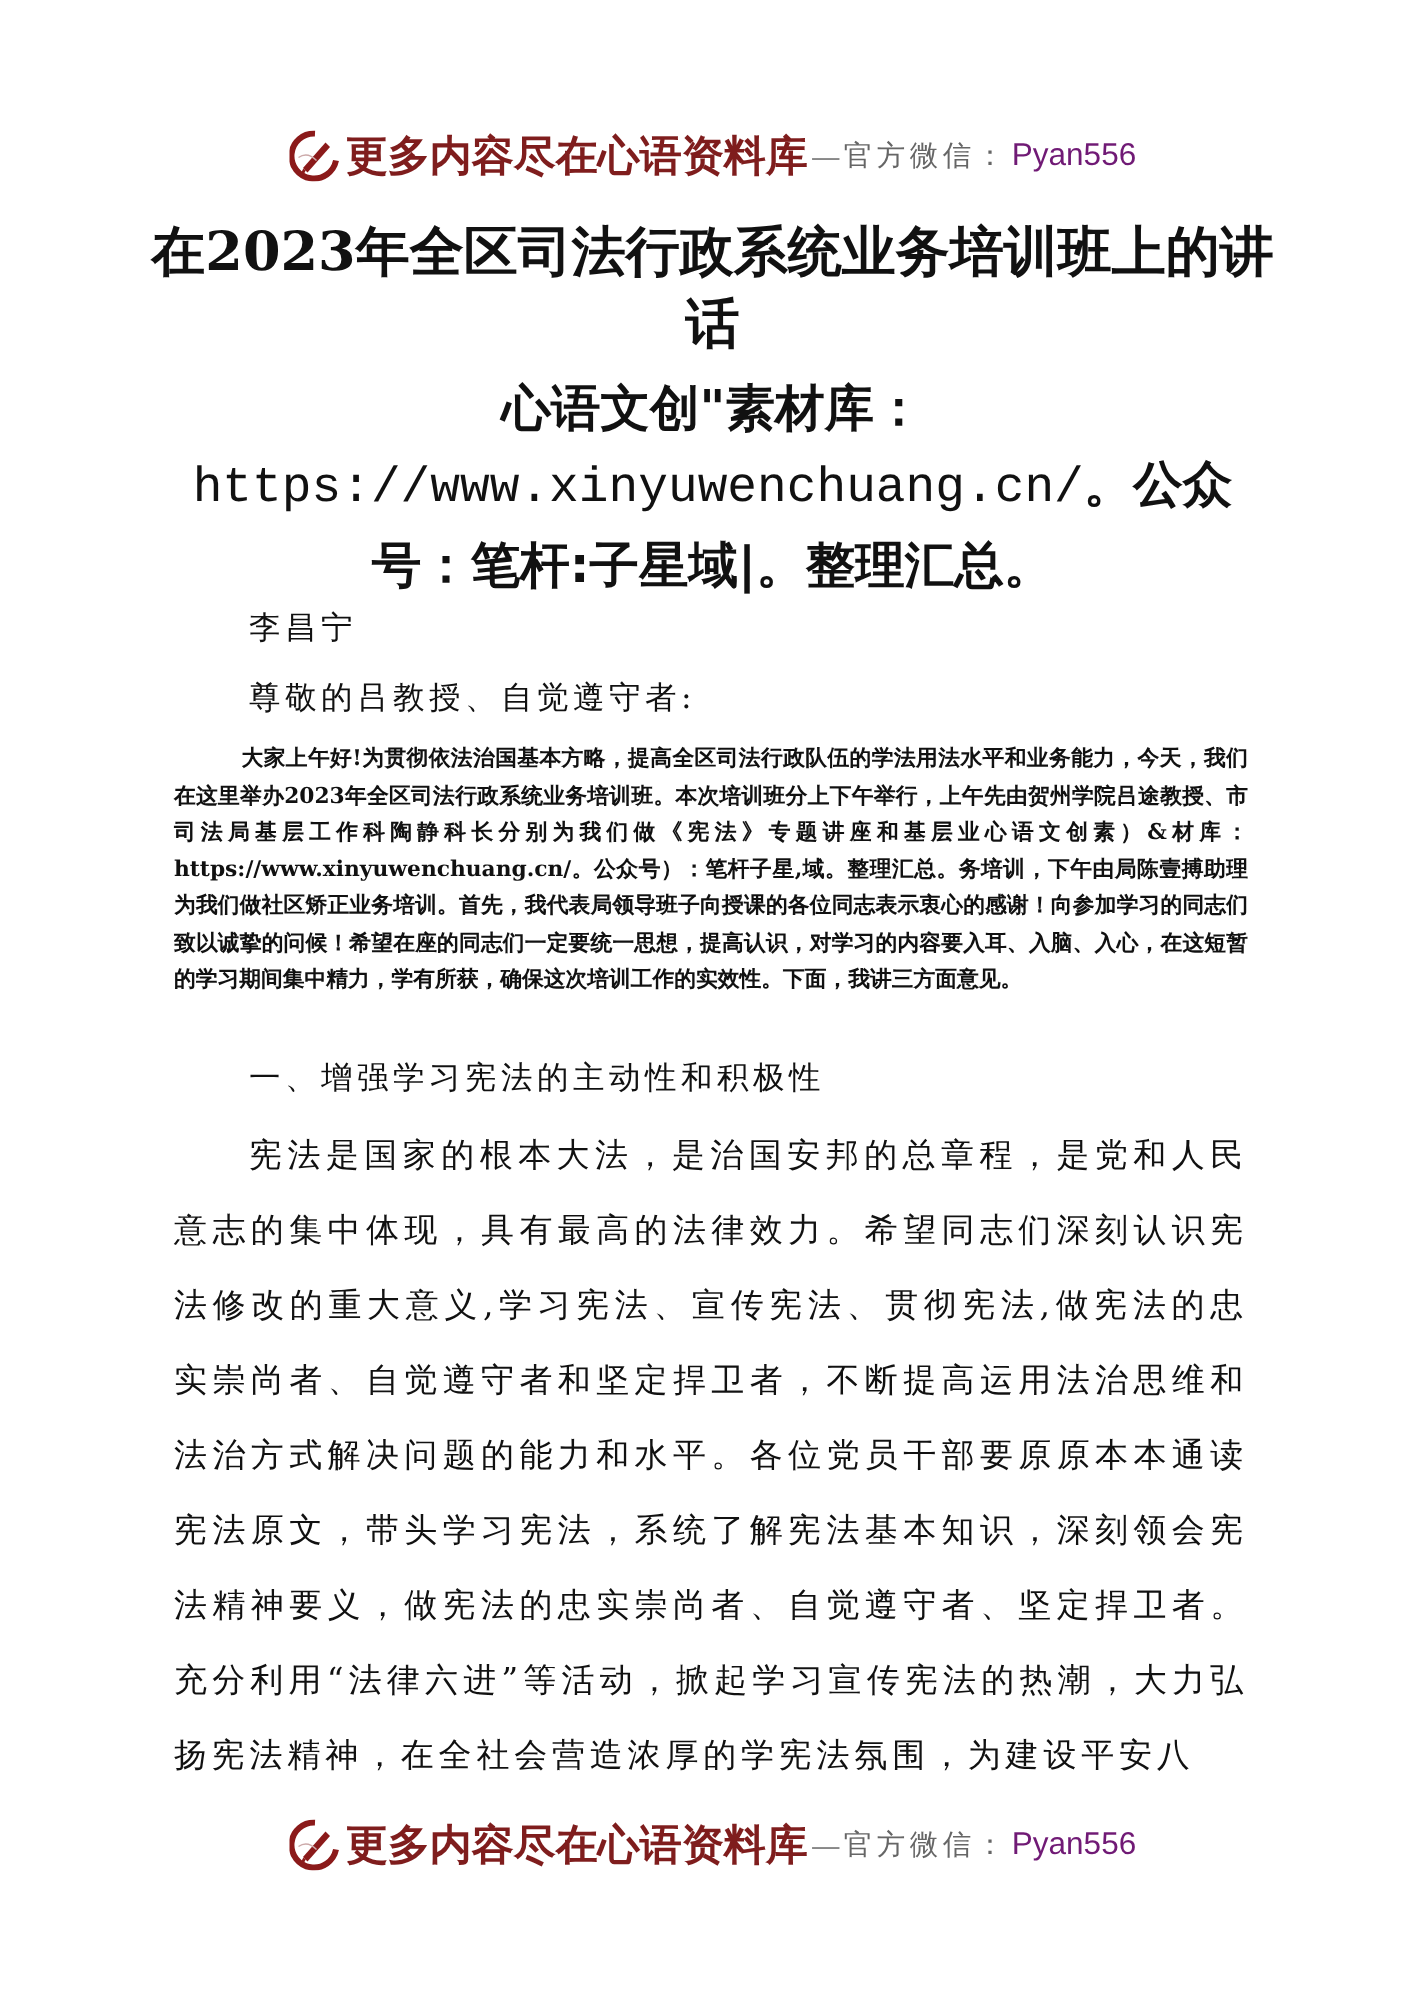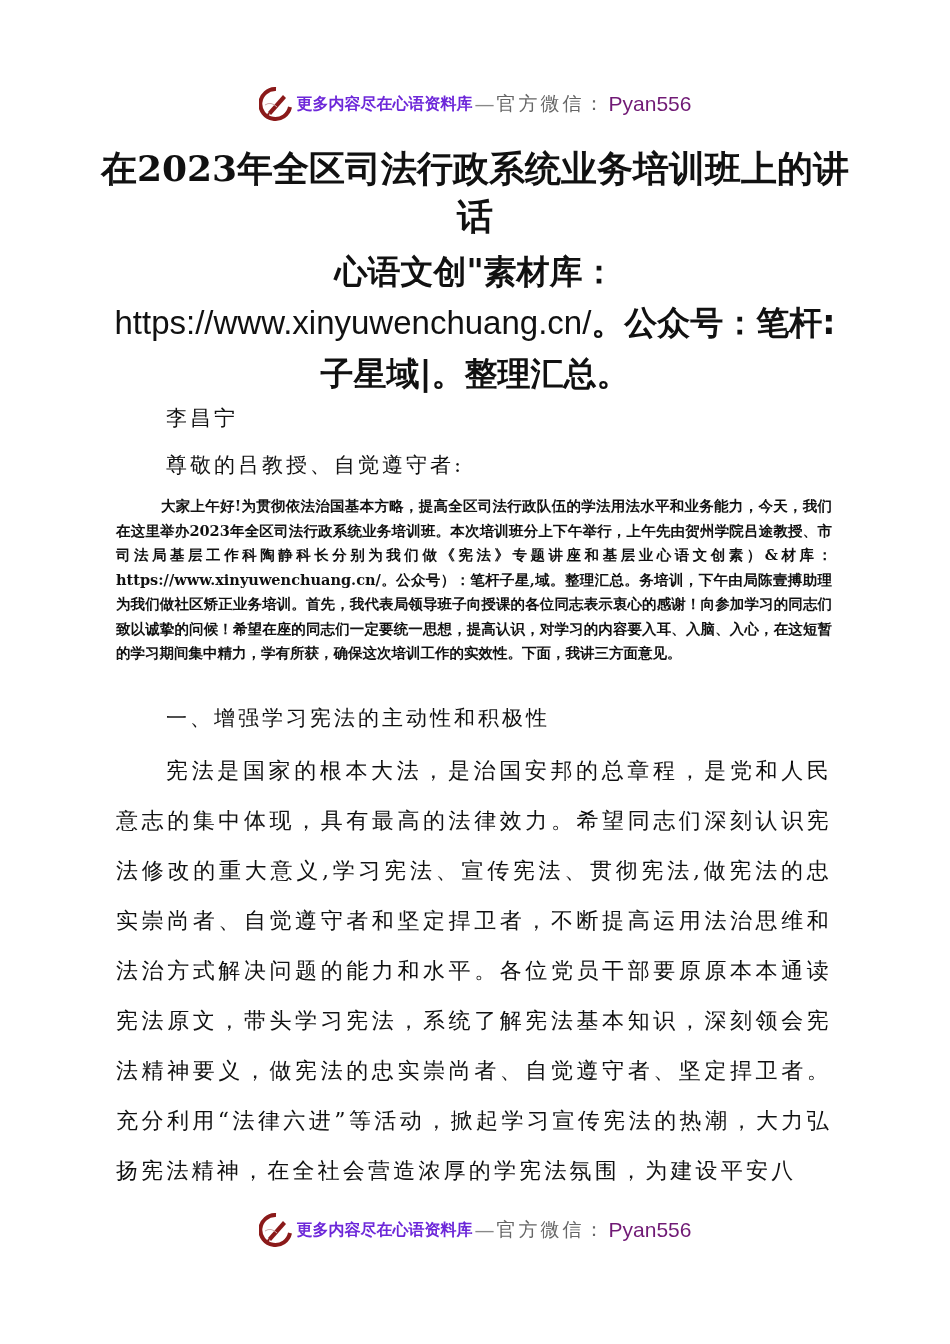--- a/index.html
+++ b/index.html
@@ -3,32 +3,32 @@
   <meta charset="utf-8">
   <style>
     html, body { margin: 0; padding: 0; background: #ffffff; }
     body { width: 950px; height: 1344px; position: relative; overflow: hidden;
       font-family: "DejaVu Serif", "Liberation Serif", serif; color: #111; }
     .banner { position: absolute; left: 0; width: 950px; height: 44px;
       display: flex; align-items: center; justify-content: center; }
     .banner.top { top: 82px; }
     .banner.bottom { top: 1208px; }
     .banner .logo { width: 34px; height: 34px; margin-right: 4px; }
-    .banner .brand { color: #6d28d9; font-size: 16px; font-family: "DejaVu Serif", serif; letter-spacing: 0px; font-weight: bold; }
+    .banner .brand { color: #7f1d1d; font-size: 28px; font-family: "DejaVu Serif", serif; letter-spacing: 0px; font-weight: bold; }
     .banner .dash { color: #888; font-size: 20px; margin: 0 2px; }
     .banner .official { color: #666; font-size: 19px; font-family: Liberation Sans, sans-serif; letter-spacing: 3px; }
     .banner .wechat { color: #701a75; font-size: 21px; font-family: "Liberation Sans", sans-serif; margin-left: 2px; }
 
     .title { position: absolute; left: 100px; width: 750px; top: 144px;
       text-align: center; font-weight: bold; font-size: 36px; line-height: 48px;
       font-family: "DejaVu Serif", "Liberation Serif", serif; }
     .subtitle { position: absolute; left: 100px; width: 750px; top: 246px;
       text-align: center; font-weight: bold; font-size: 33px; line-height: 51px;
       font-family: "DejaVu Sans", "Liberation Sans", sans-serif; }
-    .subtitle .url { font-weight: normal; font-family: Liberation Sans, sans-serif; }
+    .subtitle .url { font-weight: normal; font-family: Liberation Mono, monospace; }
 
     .author { position: absolute; left: 166px; top: 404px; font-size: 21px; letter-spacing: 3px; }
     .greeting { position: absolute; left: 166px; top: 451px; font-size: 21px; letter-spacing: 3px; }
 
     .intro { position: absolute; left: 116px; width: 716px; top: 494px;
       font-size: 14.5px; line-height: 24.5px; text-indent: 45px; text-align: justify;
       font-family: "DejaVu Serif", serif; font-weight: bold; }
 
     .section-heading { position: absolute; left: 166px; top: 704px; font-size: 21px; letter-spacing: 3px; }
 

